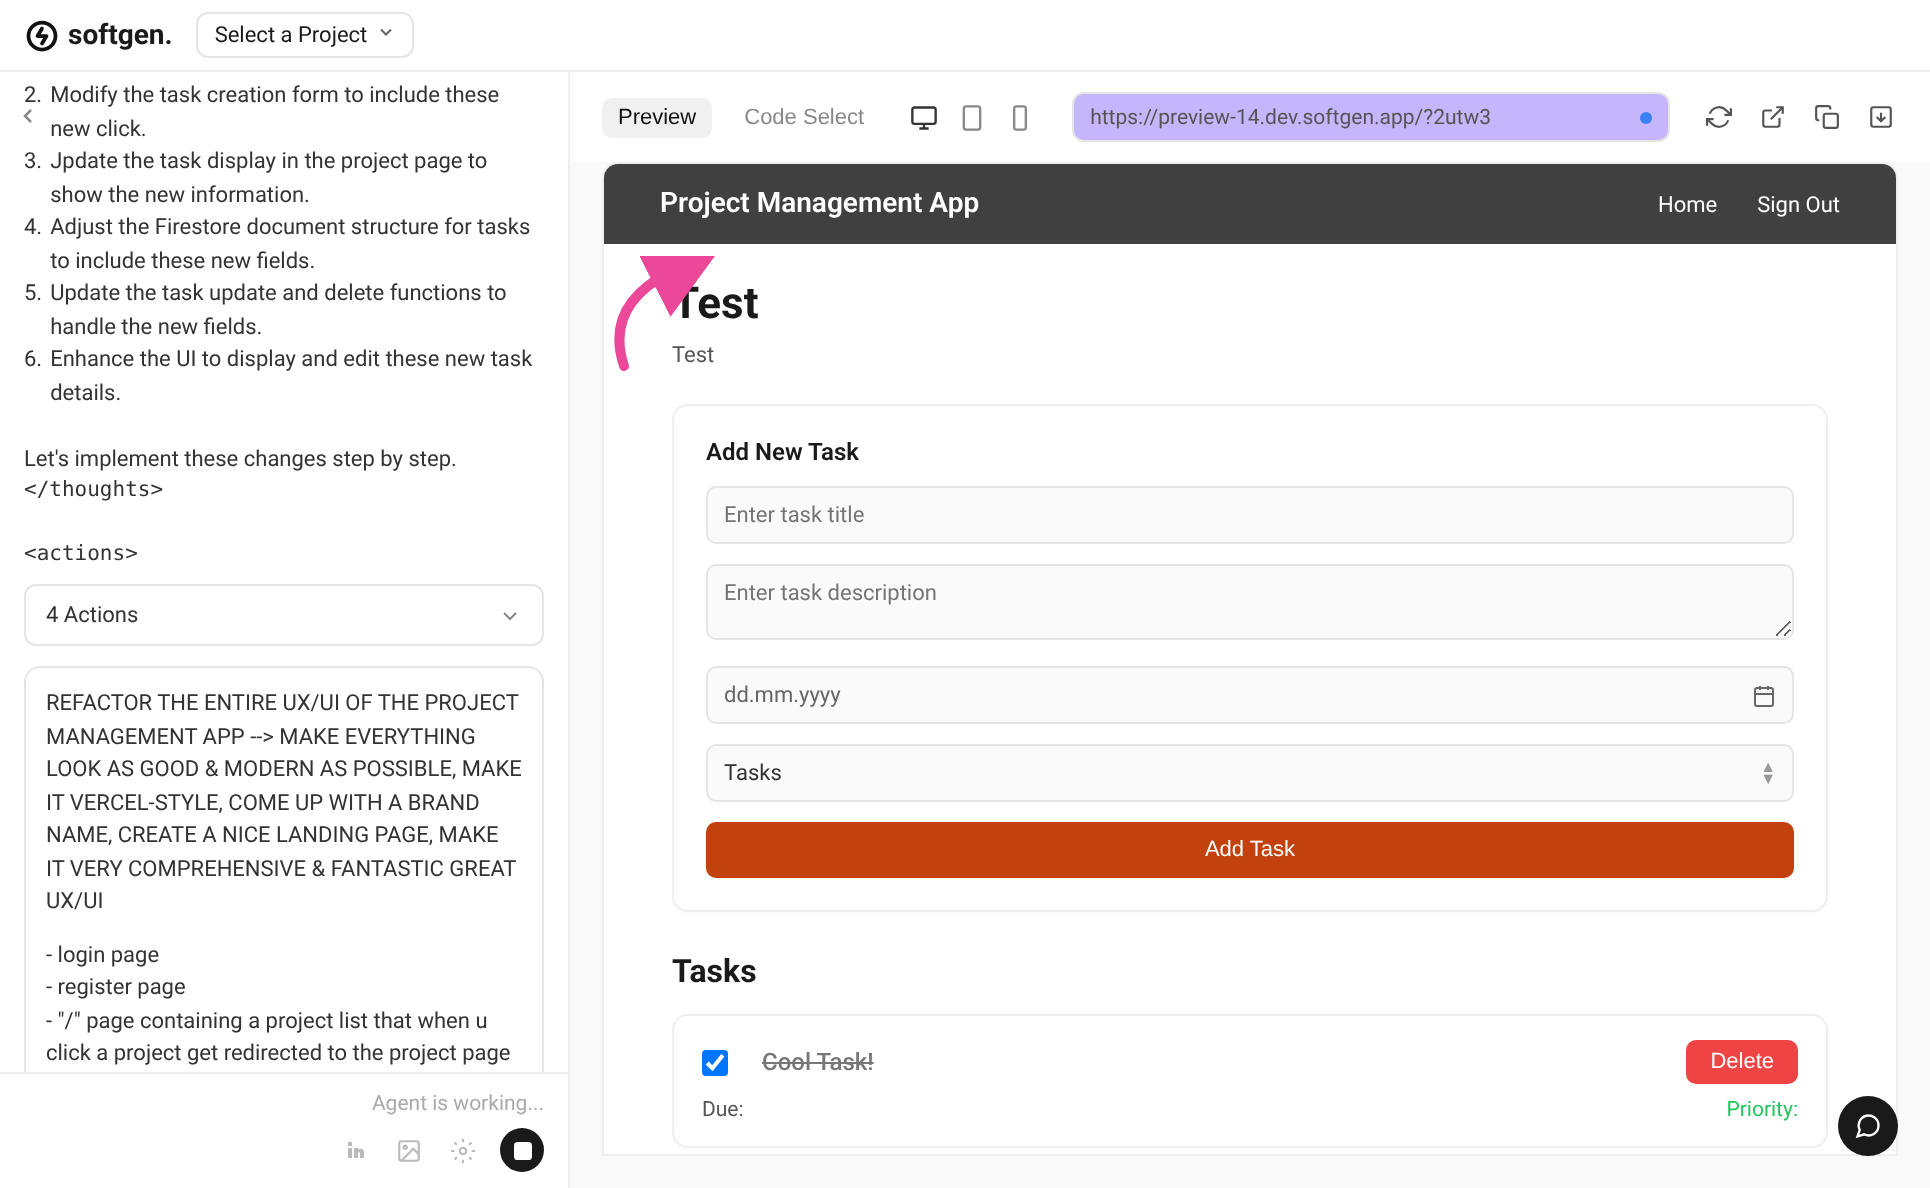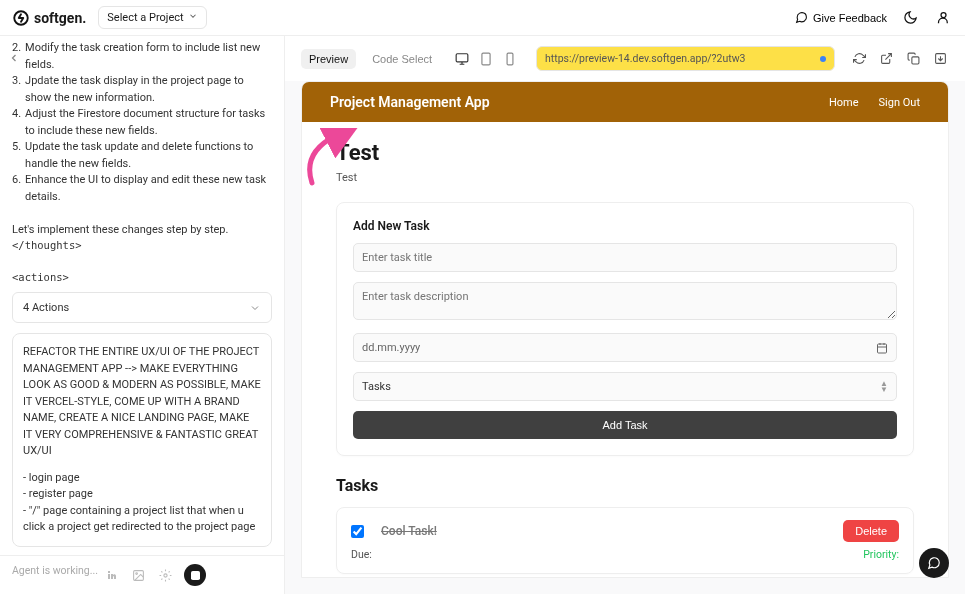--- a/index.html
+++ b/index.html
@@ -23,53 +23,53 @@
 .chat-msg { margin-bottom: 6px; line-height: 1.5; }
 .chat-msg .step { display: flex; gap: 4px; }
 .chat-msg .step-num { flex-shrink: 0; }
 .mono-tag { font-family: monospace; font-size: 10.5px; color: #333; }
 .actions-drop { border: 1px solid #e5e5e5; border-radius: 6px; padding: 8px 10px; margin: 6px 0 10px; display: flex; justify-content: space-between; align-items: center; cursor: pointer; }
 .you-label { font-size: 10px; color: #999; margin: 4px 0; }
 .user-msg-box { border: 1px solid #e5e5e5; border-radius: 8px; padding: 10px; margin-bottom: 8px; line-height: 1.5; }
 .user-msg-box p { margin-bottom: 10px; }
 .user-msg-box p:last-child { margin-bottom: 0; }
 @keyframes sp { to { transform: rotate(360deg); } }
-.chat-footer { border-top: 1px solid #eee; padding: 8px 12px; display: flex; flex-direction: row; gap: 6px; }
+.chat-footer { border-top: 1px solid #eee; padding: 8px 12px; display: flex; flex-direction: column; gap: 6px; text-align: right; }
 .agent-working-text { font-size: 10.5px; color: #aaa; }
 .chat-icons { display: flex; justify-content: flex-end; align-items: center; gap: 10px; }
 .chat-icons .round { width: 22px; height: 22px; border-radius: 50%; background: #1a1a1a; display: flex; align-items: center; justify-content: center; }
 
 
 .right { flex: 1; display: flex; flex-direction: column; background: #f9f9fa; position: relative; }
 .preview-toolbar { display: flex; align-items: center; gap: 8px; padding: 10px 16px; background: #fff; }
 .tab-btn { font-size: 11px; padding: 4px 8px; border-radius: 5px; border: none; background: none; cursor: pointer; color: #888; }
 .tab-btn.active { background: #f0f0f0; color: #111; font-weight: 500; }
 .device-icons { display: flex; gap: 4px; margin-left: 4px; }
 .device-icons .icon-btn { padding: 3px; border-radius: 4px; }
-.url-bar { flex: 1; margin: 0 8px; background: #fde047; border: 1px solid #e5e5e5; border-radius: 6px; padding: 5px 8px; font-size: 10.5px; color: #555; display: flex; align-items: center; }
+.url-bar { flex: 1; margin: 0 8px; background: #c4b5fd; border: 1px solid #e5e5e5; border-radius: 6px; padding: 5px 8px; font-size: 10.5px; color: #555; display: flex; align-items: center; }
 .url-dot { width: 6px; height: 6px; border-radius: 50%; background: #3b82f6; margin-left: auto; }
 .toolbar-right-icons { display: flex; gap: 10px; }
 
 .preview-frame { margin: 0 16px 16px; background: #fff; border-radius: 8px 8px 0 0; overflow: hidden; flex: 1; display: flex; flex-direction: column; border: 1px solid #eee; position: relative; }
-.app-header { background: #a16207; color: #fff; padding: 12px 28px; display: flex; align-items: center; font-size: 14px; font-weight: 600; }
+.app-header { background: #404040; color: #fff; padding: 12px 28px; display: flex; align-items: center; font-size: 14px; font-weight: 600; }
 .app-nav { margin-left: auto; display: flex; gap: 20px; font-size: 11px; font-weight: 400; }
 .app-nav span { cursor: pointer; }
 .app-body { padding: 18px 34px; flex: 1; overflow-y: auto; }
 .page-title { font-size: 22px; font-weight: 700; margin-bottom: 6px; }
 .page-sub { font-size: 11px; color: #555; margin-bottom: 18px; }
 
 .card { background: #fff; border: 1px solid #eee; border-radius: 8px; padding: 16px; margin-bottom: 20px; box-shadow: 0 1px 2px rgba(0,0,0,0.02); }
 .card-title { font-size: 12px; font-weight: 600; margin-bottom: 10px; }
 .form-row { margin-bottom: 10px; }
 .text-input, .textarea-input, .date-input, .select-input { width: 100%; border: 1px solid #e5e5e5; border-radius: 5px; padding: 7px 8px; font-size: 11px; font-family: inherit; background: #fafafa; }
 .textarea-input { height: 38px; resize: vertical; }
 .date-input { display: flex; align-items: center; justify-content: space-between; color: #666; }
 .select-input { display: flex; align-items: center; justify-content: space-between; color: #333; }
 .up-down { font-size: 8px; color: #999; line-height: 0.7; display: flex; flex-direction: column; }
-.add-task-btn { width: 100%; background: #404040; color: #fff; border: none; border-radius: 5px; padding: 8px; font-size: 11px; font-weight: 500; cursor: pointer; }
+.add-task-btn { width: 100%; background: #c2410c; color: #fff; border: none; border-radius: 5px; padding: 8px; font-size: 11px; font-weight: 500; cursor: pointer; }
 
 .tasks-heading { font-size: 16px; font-weight: 700; margin-bottom: 12px; }
 .task-card { background: #fff; border: 1px solid #eee; border-radius: 8px; padding: 12px 14px; box-shadow: 0 1px 2px rgba(0,0,0,0.02); }
 .task-row1 { display: flex; align-items: center; gap: 17px; }
 .task-title { font-size: 12px; font-weight: 500; color: #777; text-decoration: line-through; }
 .delete-btn { margin-left: auto; background: #ef4444; color: #fff; border: none; border-radius: 5px; padding: 5px 12px; font-size: 11px; cursor: pointer; }
 .task-row2 { display: flex; align-items: center; margin-top: 6px; font-size: 10.5px; }
 .due-label { color: #555; }
 .priority-label { margin-left: auto; color: #22c55e; }
 
@@ -92,55 +92,36 @@
         <path d="M12 7l-3 5h6l-3 5" stroke-linecap="round" stroke-linejoin="round"></path>
       </svg>
     <span>softgen.</span>
   </div>
   <div class="project-select">
     <span>Select a Project</span>
     <svg width="10" height="10" viewBox="0 0 24 24" fill="none" stroke="#666" stroke-width="2.5">
         <path d="M6 9l6 6 6-6"></path>
       </svg>
   </div>
-  <div class="top-actions">
-    <button class="feedback-btn">
-      <svg width="13" height="13" viewBox="0 0 24 24" fill="none" stroke="#111" stroke-width="2">
-          <path d="M21 11.5a8.38 8.38 0 01-.9 3.8 8.5 8.5 0 01-7.6 4.7 8.38 8.38 0 01-3.8-.9L3 21l1.9-5.7a8.38 8.38 0 01-.9-3.8 8.5 8.5 0 014.7-7.6 8.38 8.38 0 013.8-.9h.5a8.48 8.48 0 018 8v.5z"></path>
-        </svg>
-      <span>Give Feedback</span>
-    </button>
-    <button class="icon-btn">
-      <svg width="15" height="15" viewBox="0 0 24 24" fill="none" stroke="#111" stroke-width="2">
-          <path d="M21 12.79A9 9 0 1111.21 3 7 7 0 0021 12.79z"></path>
-        </svg>
-    </button>
-    <button class="icon-btn">
-      <svg width="15" height="15" viewBox="0 0 24 24" fill="none" stroke="#111" stroke-width="2">
-          <circle cx="12" cy="8" r="4"></circle>
-          <path d="M4 21v-1a7 7 0 0114 0v1"></path>
-        </svg>
-    </button>
-  </div>
 </div>
 
 <div class="collapse-chev">
   <svg width="12" height="12" viewBox="0 0 24 24" fill="none" stroke="#888" stroke-width="2.5">
       <path d="M15 18l-6-6 6-6"></path>
     </svg>
 </div>
 
 <div class="main">
 
   <div class="chat">
     <div class="chat-scroll">
       <div class="chat-msg">
         <div class="step">
             <span class="step-num">2.</span>
-            <span>Modify the task creation form to include list new fields.</span>
+            <span>Modify the task creation form to include these new click.</span>
           </div>
         <div class="step">
             <span class="step-num">3.</span>
             <span>Jpdate the task display in the project page to show the new information.</span>
           </div>
         <div class="step">
             <span class="step-num">4.</span>
             <span>Adjust the Firestore document structure for tasks to include these new fields.</span>
           </div>
         <div class="step">

